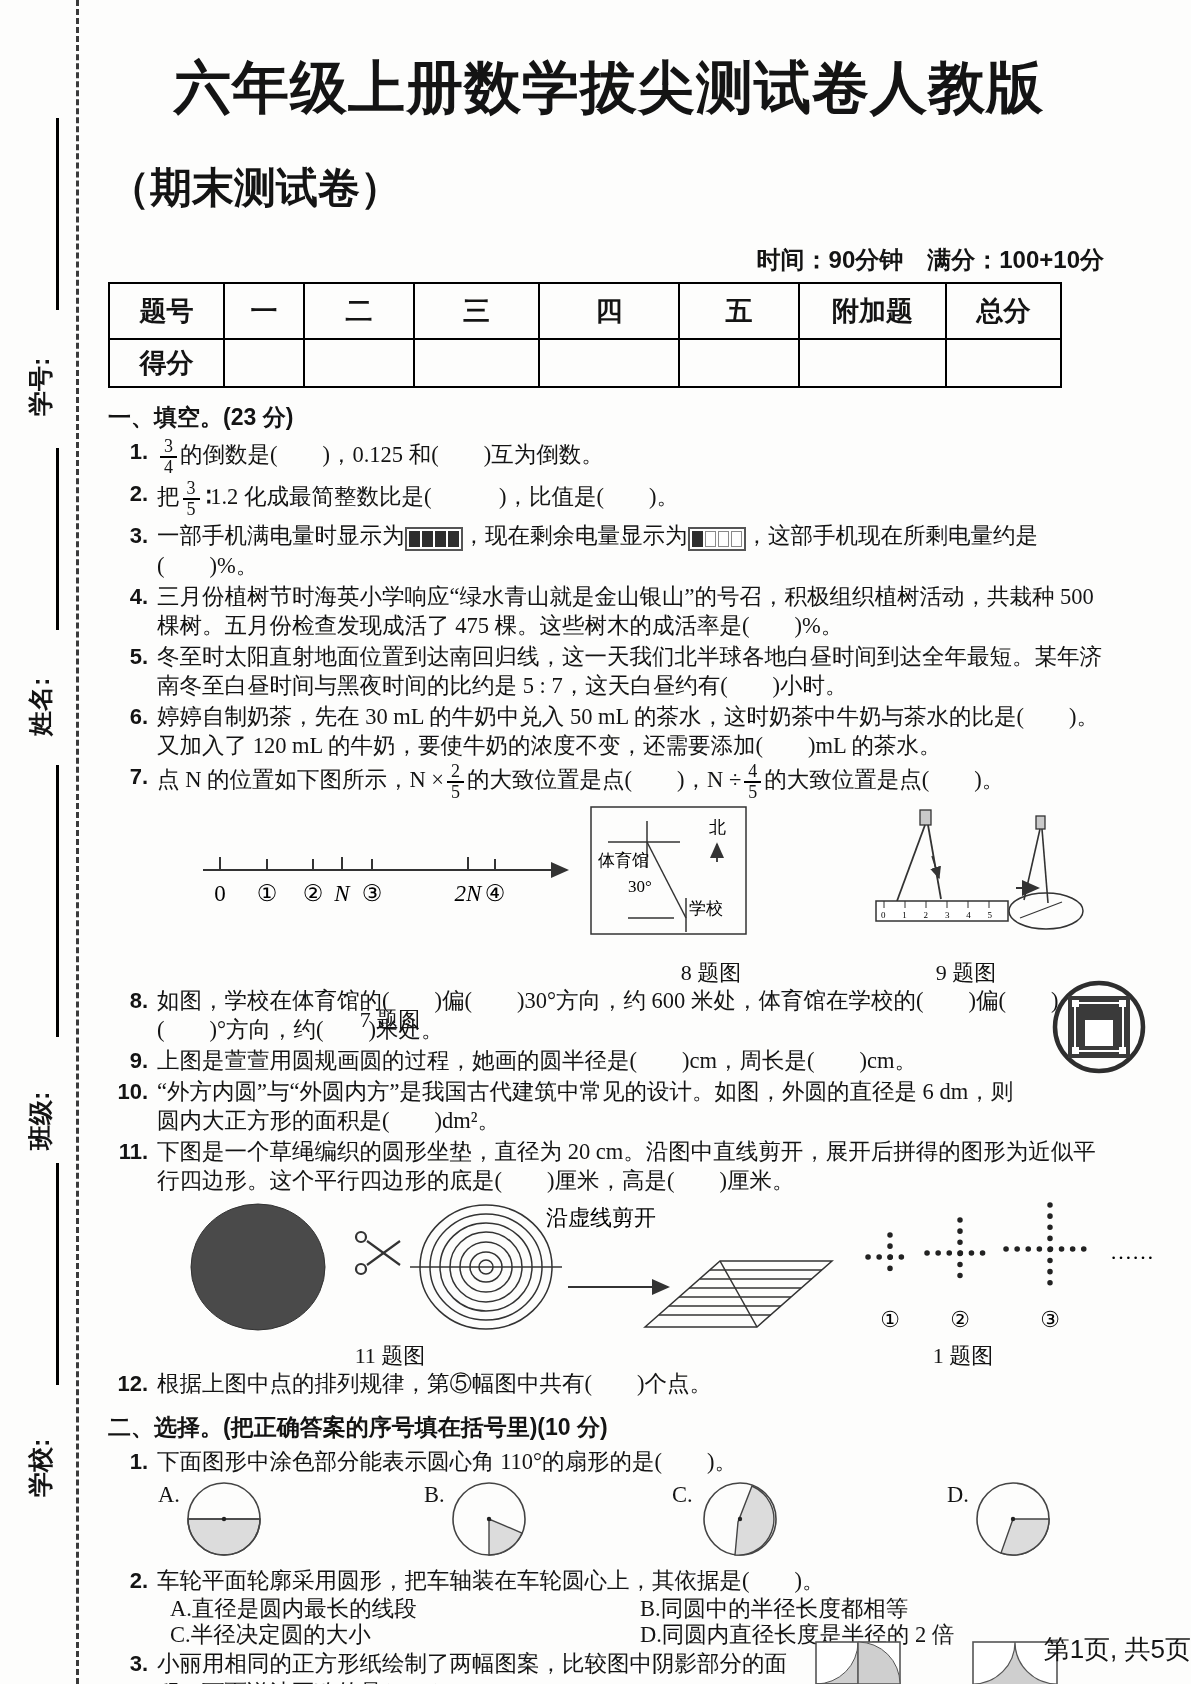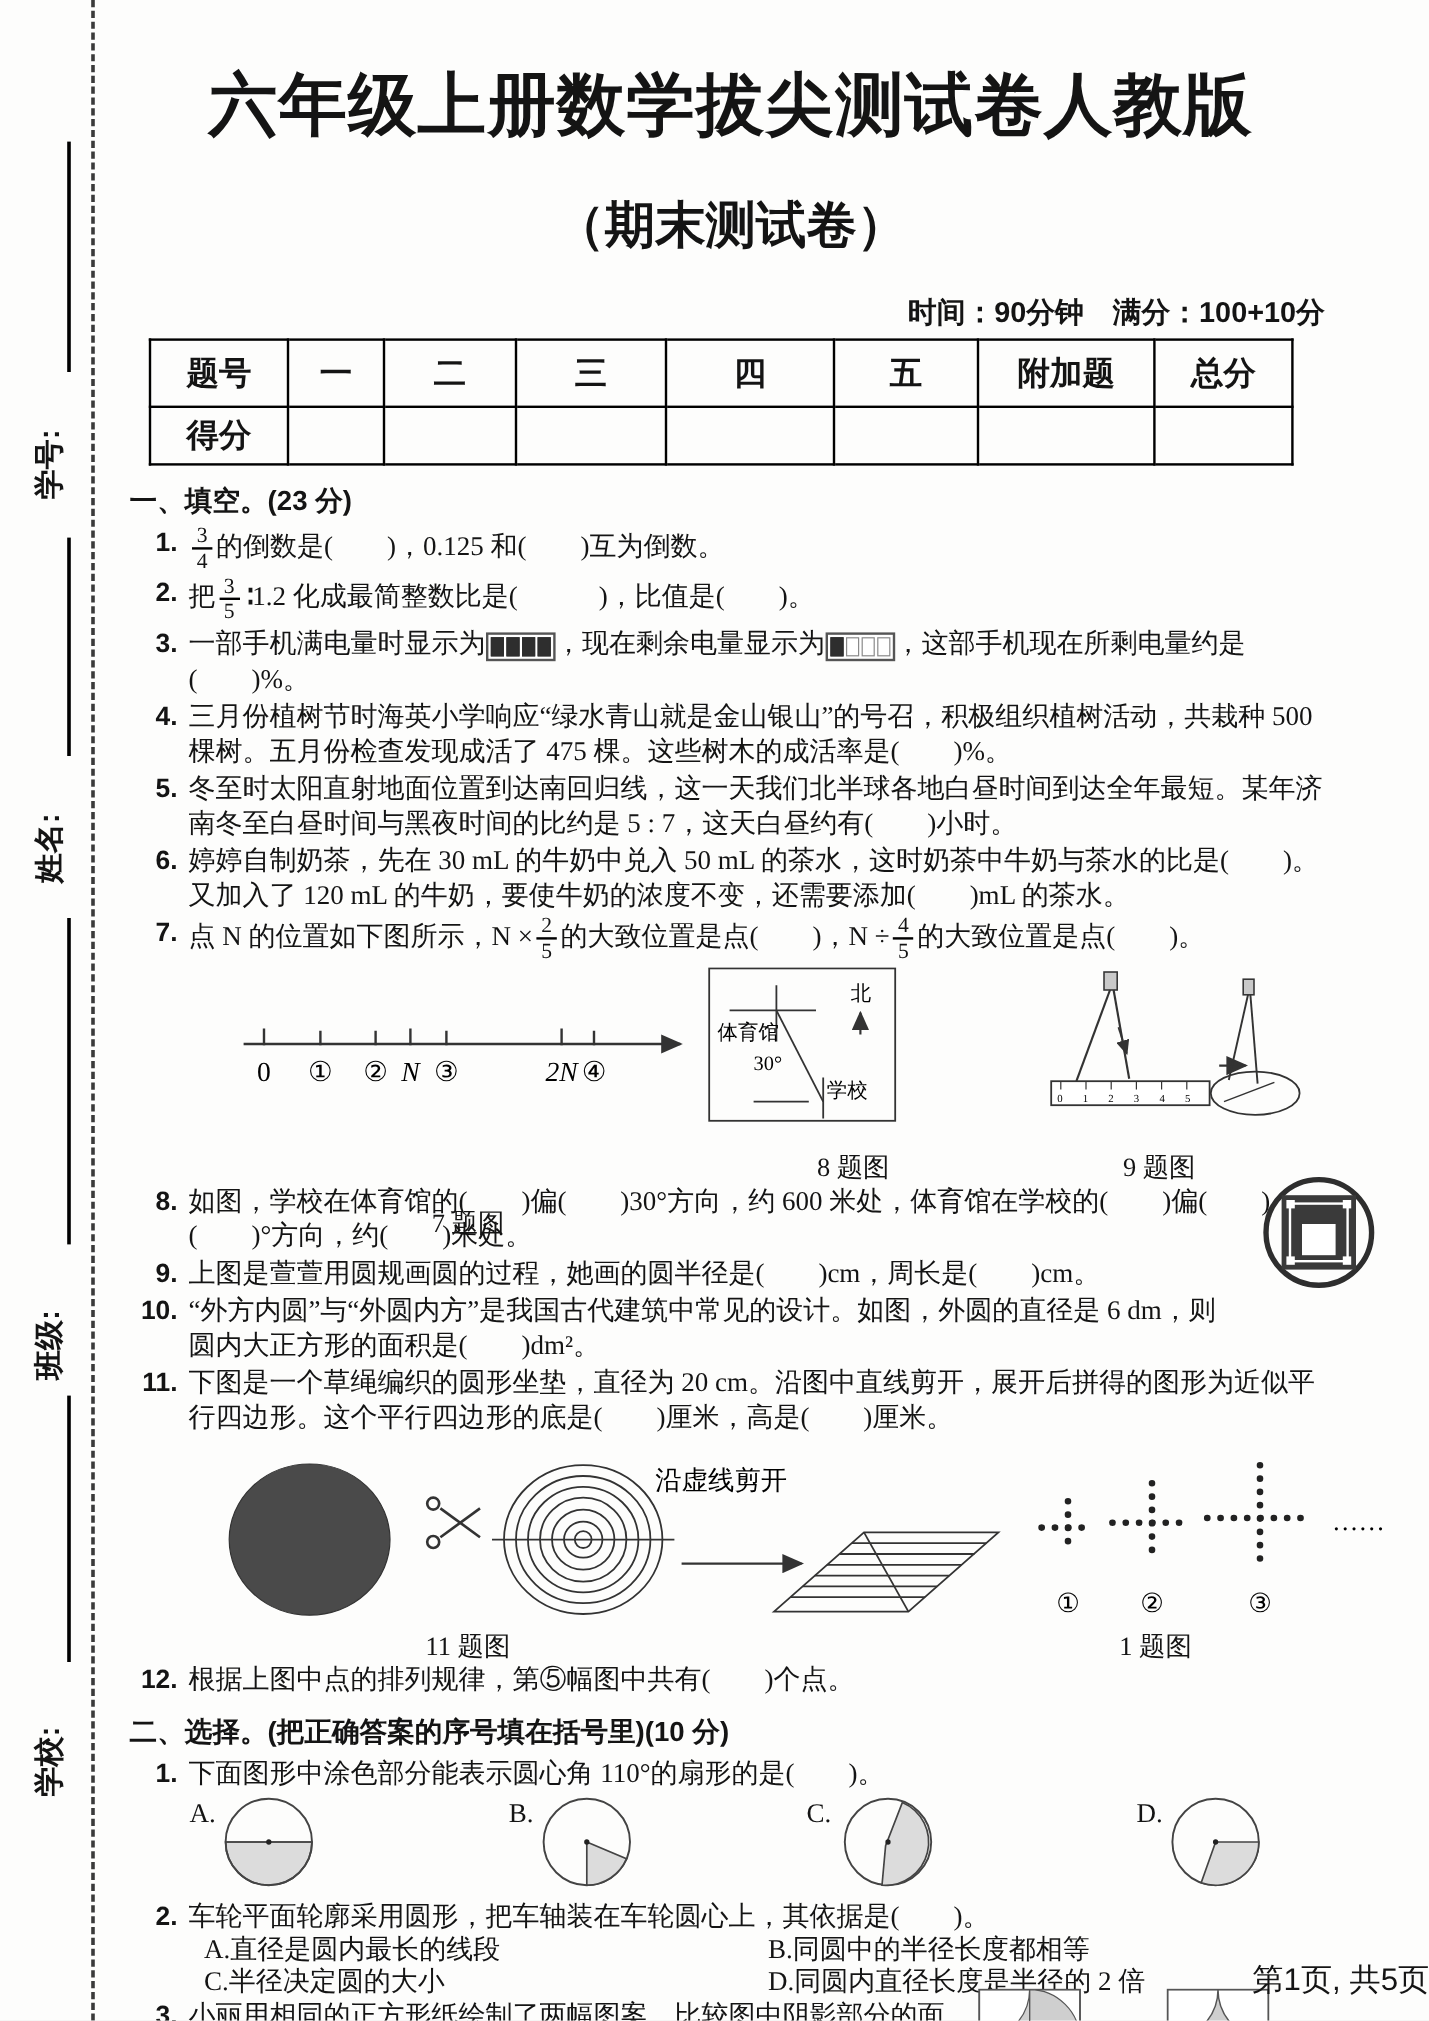--- a/index.html
+++ b/index.html
@@ -7,45 +7,45 @@
         font-family:"Liberation Serif",serif;overflow:hidden;margin:0 auto;}
   
   .binding-line{position:absolute;left:76px;top:0;height:1684px;width:0;border-left:3px dashed #3a3a3a;}
   .side-label{position:absolute;left:24px;transform:rotate(-90deg);transform-origin:0 0;
               font-family:"Liberation Sans",sans-serif;font-weight:bold;font-size:25px;white-space:nowrap;}
   .side-line{position:absolute;left:56px;width:3px;background:#000;}
   
   .main{position:absolute;left:108px;top:0;width:1002px;}
   .title{margin:50px 0 0;text-align:center;font-size:57px;font-weight:900;letter-spacing:1px;
          font-family:"Liberation Sans",sans-serif;}
-  .subtitle{margin:33px 0 0;text-align:center;font-size:42px;font-weight:900;
+  .subtitle{margin:33px 0 0;text-align:left;font-size:42px;font-weight:900;
             font-family:"Liberation Sans",sans-serif;}
   .meta{margin:28px 6px 6px 0;text-align:right;font-size:24px;font-weight:bold;
         font-family:"Liberation Sans",sans-serif;}
-  table.score{border-collapse:collapse;margin-left:16px;table-layout:fixed;width:952px;
+  table.score{border-collapse:collapse;margin-left:0;table-layout:fixed;width:952px;
               font-family:"Liberation Sans",sans-serif;}
   table.score td{border:2.5px solid #000;text-align:center;font-size:27px;font-weight:bold;}
   table.score tr.r1 td{height:52px;}
   table.score tr.r2 td{height:44px;}
   
   .sec-h{font-size:23px;font-weight:bold;margin:14px 0 4px 0;font-family:"Liberation Sans",sans-serif;}
   .q{display:flex;align-items:flex-start;font-size:22.5px;line-height:29px;margin:2px 0;}
   .qno{width:40px;min-width:40px;text-align:right;font-weight:bold;padding-right:9px;
        font-family:"Liberation Sans",sans-serif;font-size:22px;}
   .qtext{flex:1;}
   .frac{display:inline-flex;flex-direction:column;text-align:center;vertical-align:middle;
         font-size:18px;line-height:19px;margin:0 3px;}
   .frac .fn{border-bottom:2px solid #000;padding:0 4px;}
   .bat{display:inline-flex;border:2px solid #555;padding:2px;gap:2px;height:16px;vertical-align:-4px;background:#fff;}
   .bat i{display:block;width:9px;background:#2e2e2e;border:1px solid #2e2e2e;}
   .bat.low i{background:#fff;border-color:#8a8a8a;}
   .bat.low i:first-child{background:#2e2e2e;border-color:#2e2e2e;}
   
   .figrow1{position:relative;height:152px;margin-top:4px;}
-  .figrow2{position:relative;height:142px;margin-top:20px;}
+  .figrow2{position:relative;height:142px;margin-top:4px;}
   .caps{position:relative;height:24px;font-size:22px;margin-bottom:4px;}
   .caps span{position:absolute;transform:translateX(-50%);white-space:nowrap;}
   .absvg{position:absolute;}
   
   .circlerow{position:relative;height:84px;margin:2px 0 4px 0;}
   .opt{position:absolute;display:flex;align-items:flex-start;}
   .opt .olab{font-size:22.5px;margin:4px 4px 0 0;}
   .optgrid{margin-left:62px;font-size:22.5px;line-height:24px;}
   .optgrid .row{margin:2px 0;}
   .optgrid .cell{display:inline-block;width:470px;vertical-align:top;}

